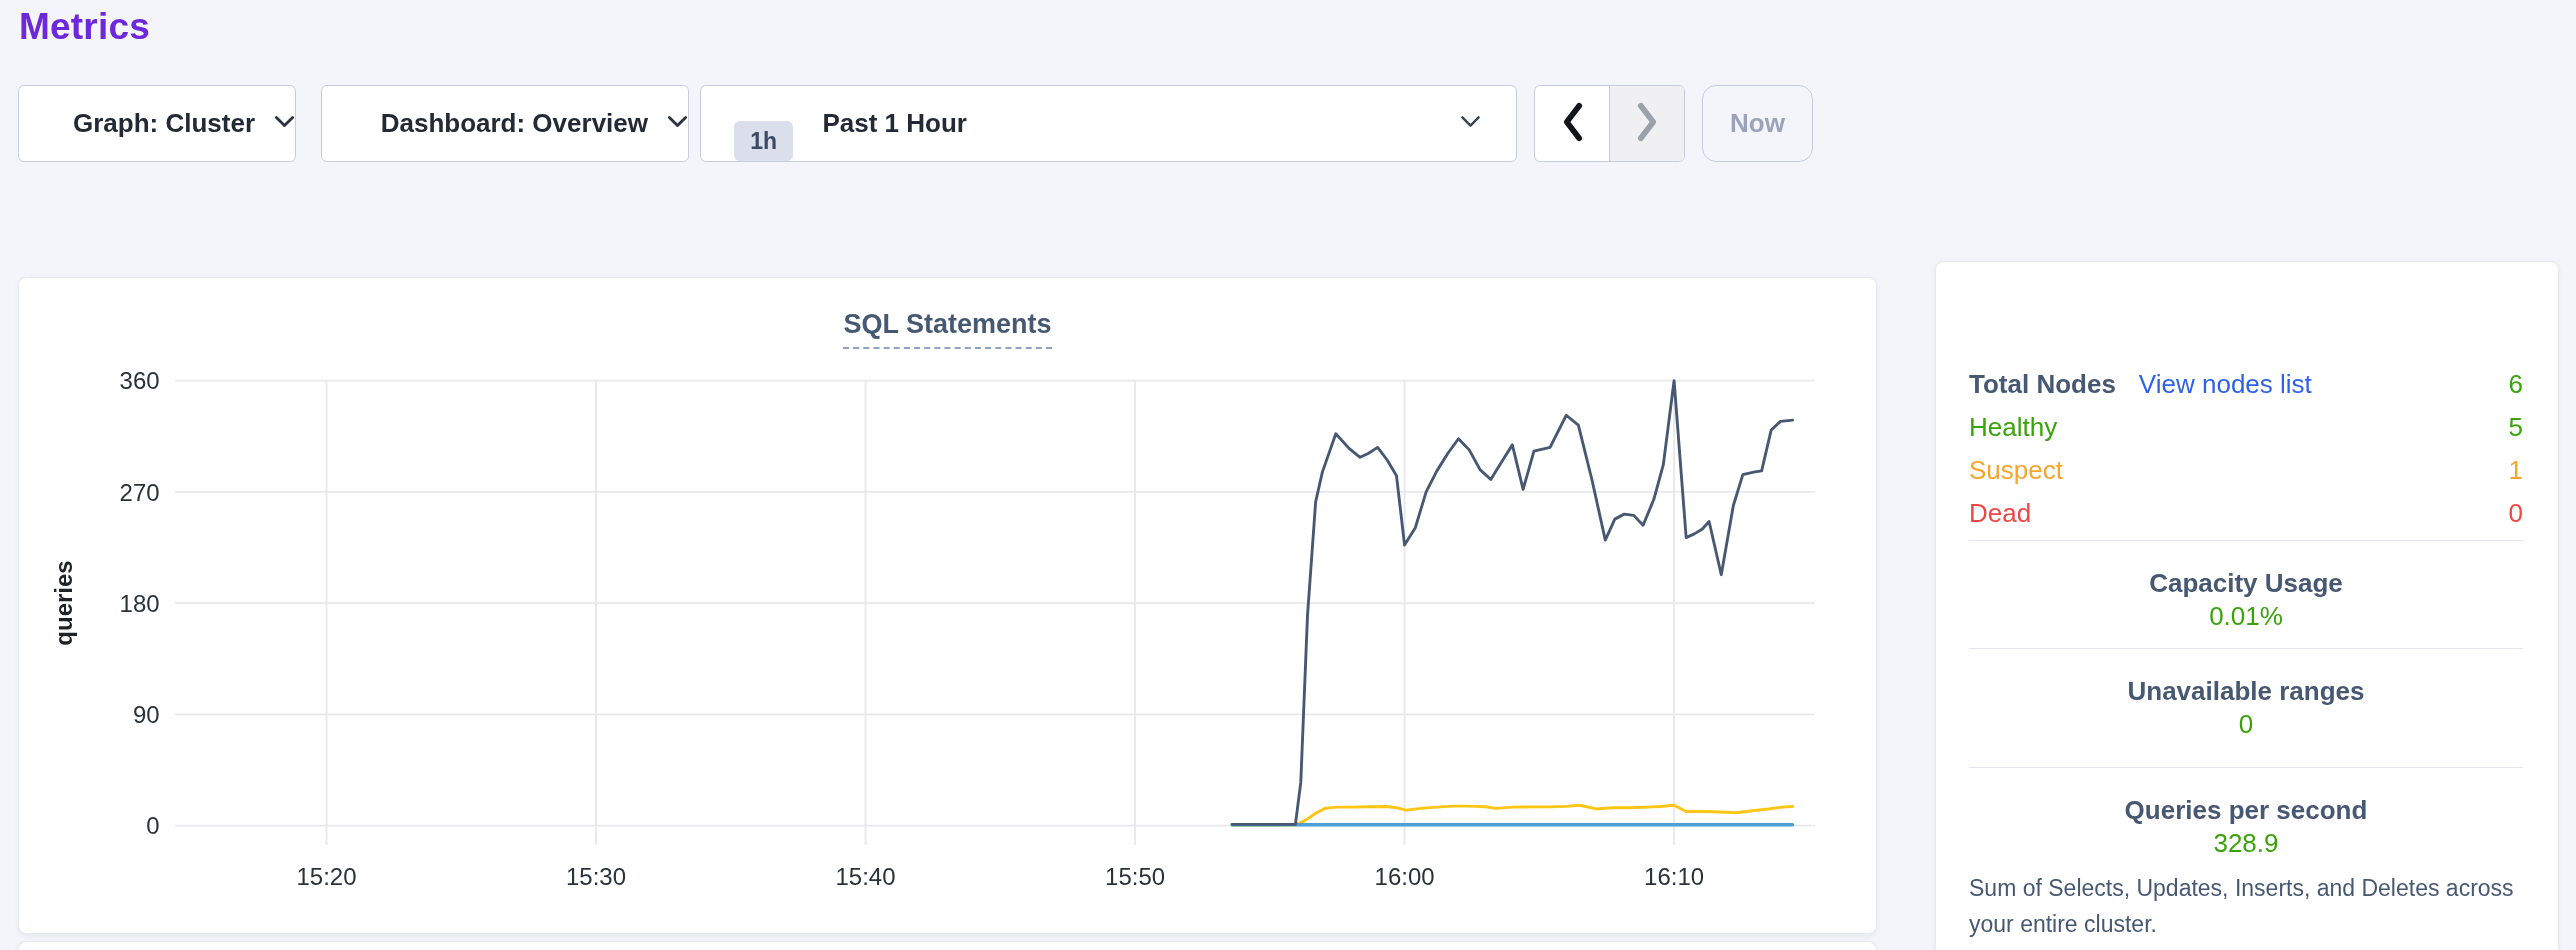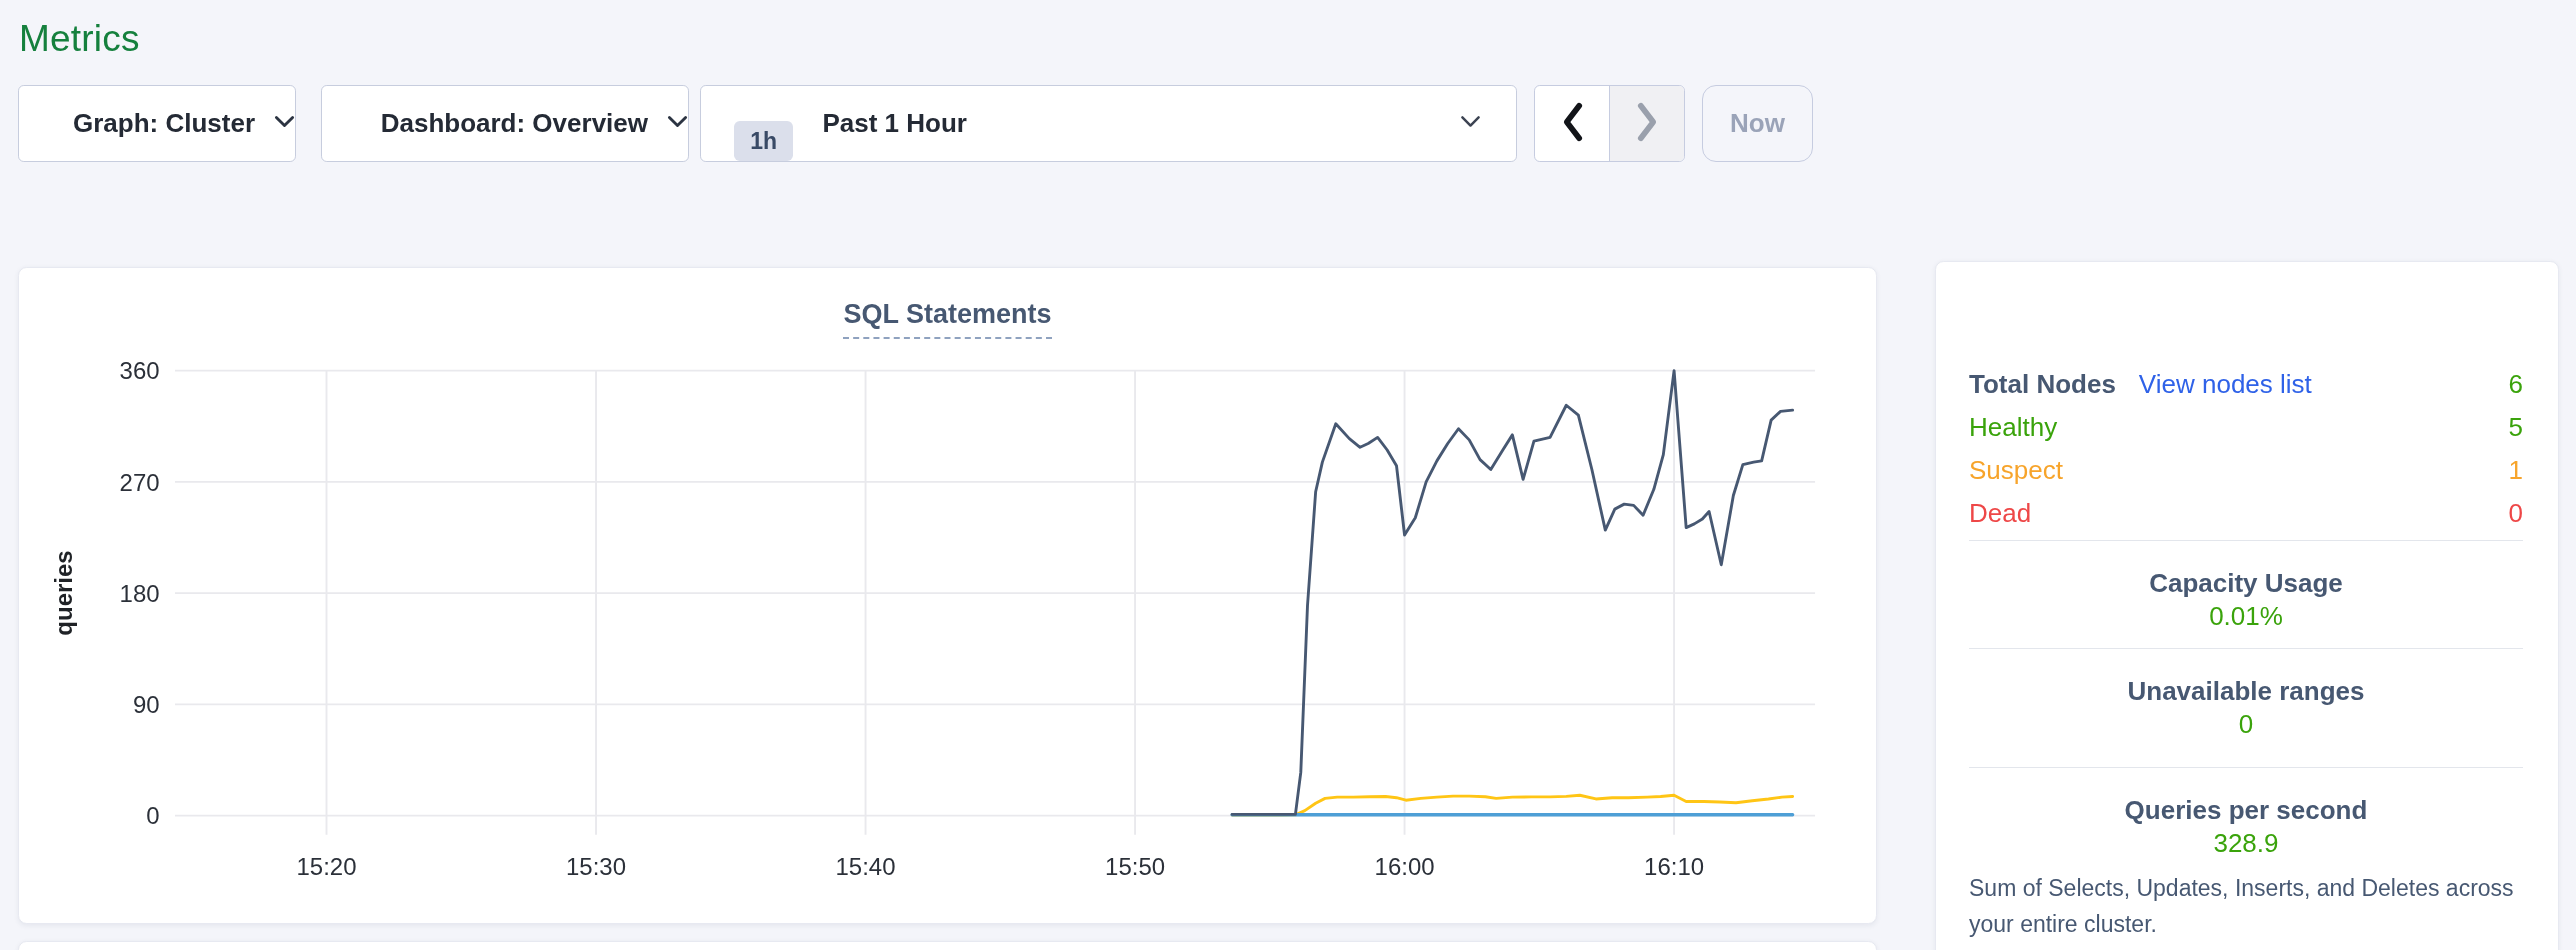--- a/index.html
+++ b/index.html
@@ -3,22 +3,22 @@
 <meta charset="utf-8">
 <style>
   html,body{margin:0;padding:0;}
   body{
     width:2576px;height:950px;overflow:hidden;position:relative;
     background:#f4f5fa;
     font-family:"Liberation Sans","DejaVu Sans",sans-serif;
     color:#242a35;
   }
   .page-title{
-    position:absolute;left:19px;top:18px;
-    font-size:37px;font-weight:400;color:#15803d;letter-spacing:0.2px;
+    position:absolute;left:19px;top:6px;
+    font-size:37px;font-weight:700;color:#6d28d9;letter-spacing:0.2px;
   }
   
   .tb-box{
     position:absolute;top:85px;height:77px;box-sizing:border-box;
     background:#fff;border:1.4px solid #c7cdde;border-radius:5.8px;
     display:flex;align-items:center;
   }
   .dropdown{justify-content:flex-end;gap:19px;cursor:pointer;}
   .dd-label{font-size:26px;font-weight:700;color:#242a35;}
   .dd1{left:18px;width:278px;}
@@ -39,21 +39,21 @@
   .nowbtn{
     position:absolute;left:1702px;top:85px;width:111px;height:77px;box-sizing:border-box;
     border:1.4px solid #c6cce0;border-radius:14px;display:flex;align-items:center;justify-content:center;
     font-size:26px;font-weight:600;color:#9aa3b8;background:transparent;
   }
   
   .card{
     position:absolute;background:#fff;border:1px solid #e7e9f1;border-radius:8.6px;
     box-shadow:0 1.9px 5.8px rgba(44,57,92,.07);box-sizing:border-box;
   }
-  .chart-card{left:18px;top:267px;width:1859px;height:657px;}
+  .chart-card{left:18px;top:277px;width:1859px;height:657px;}
   .next-card{left:18px;top:941px;width:1859px;height:38px;border-radius:8.6px 8.6px 0 0;}
   .sidebar-card{left:1935px;top:261px;width:624px;height:749px;padding:38px 35px 0 33px;}
   
   .chart-title-wrap{position:absolute;left:0;top:31px;width:100%;text-align:center;}
   .chart-title{
     display:inline-block;font-size:27px;font-weight:700;color:#475872;
     border-bottom:2.9px dashed #8fa2bf;padding-bottom:6.7px;cursor:help;
   }
   .ylabel{
     position:absolute;left:45px;top:325px;transform:translate(-50%,-50%) rotate(-90deg);

